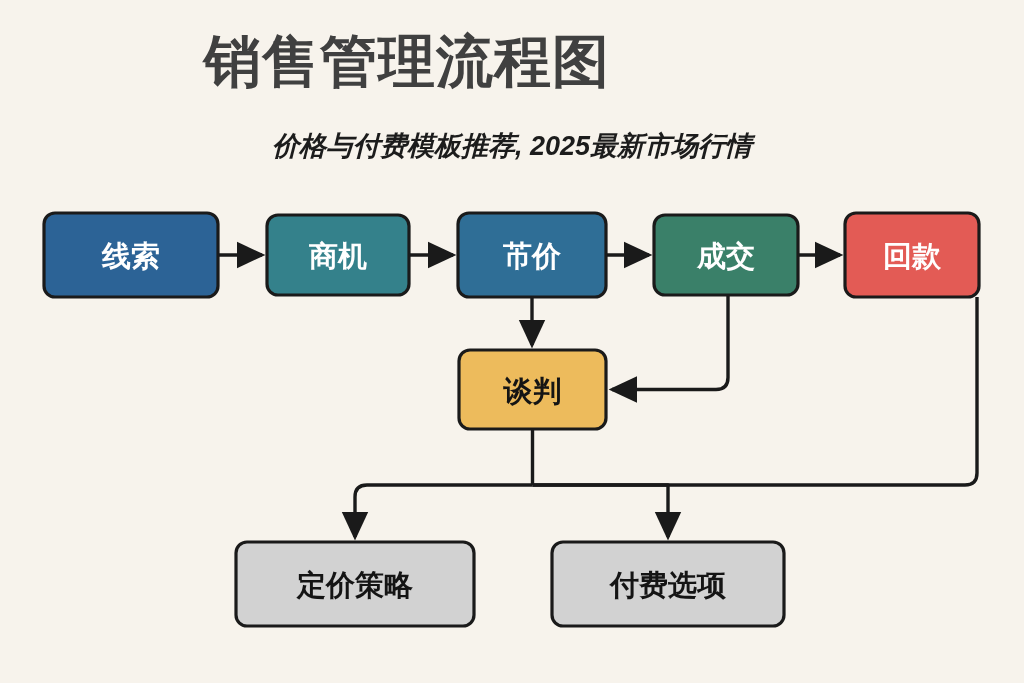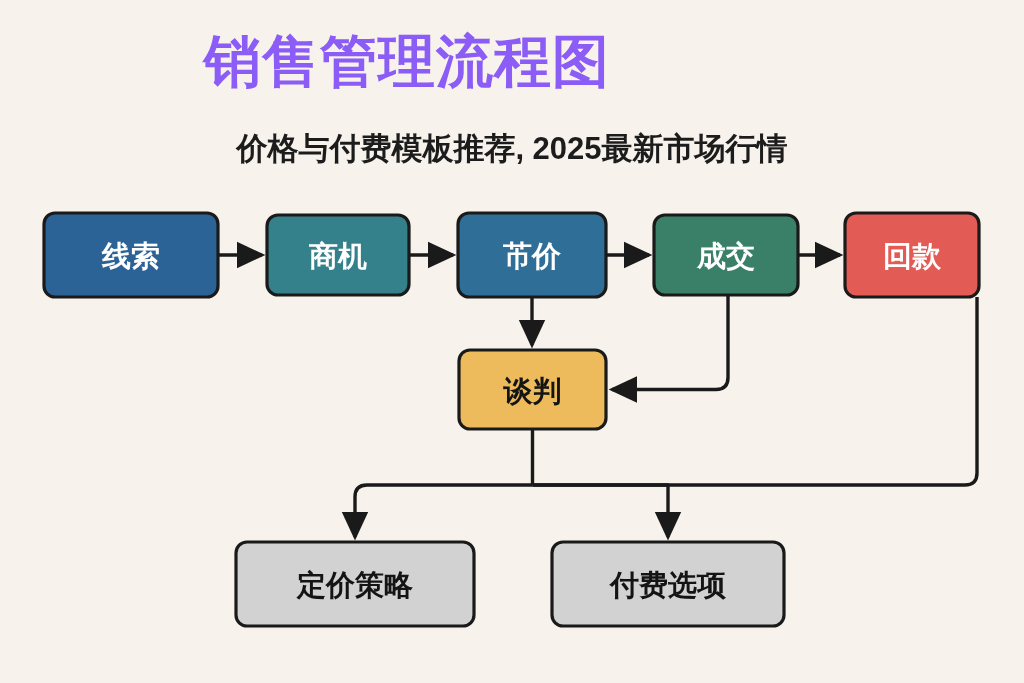--- a/index.html
+++ b/index.html
@@ -20,36 +20,37 @@
     background: #f7f3ec;
   }
   .title {
     position: absolute;
     left: 0;
     top: 32px;
     width: 814px;
     text-align: center;
     font-size: 57px;
     font-weight: 700;
-    color: #8b5cf6;
+    color: #404040;
     letter-spacing: 1px;
     line-height: 1.05;
     white-space: nowrap;
   }
   .subtitle {
     position: absolute;
     left: 0;
     top: 128px;
     width: 1024px;
     text-align: center;
-    font-size: 31px;
+    font-size: 27px;
     font-weight: 700;
     color: #1c1c1c;
     letter-spacing: 0px;
     white-space: nowrap;
+    font-style: italic;
   }
   svg.flow {
     position: absolute;
     left: 0;
     top: 0;
     width: 1024px;
     height: 683px;
   }
   .node-rect {
     stroke: #1a1a1a;

